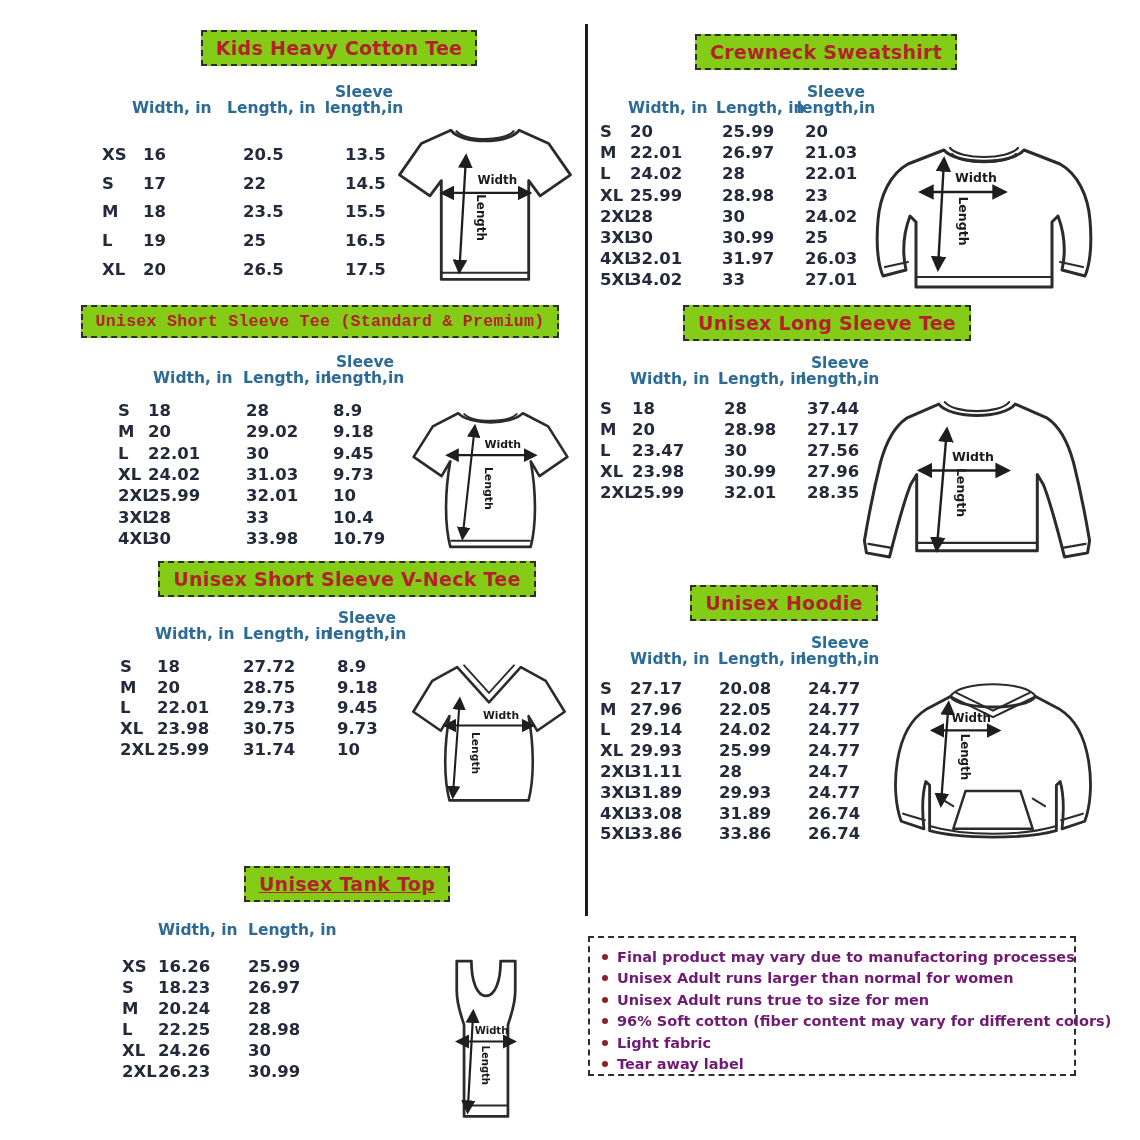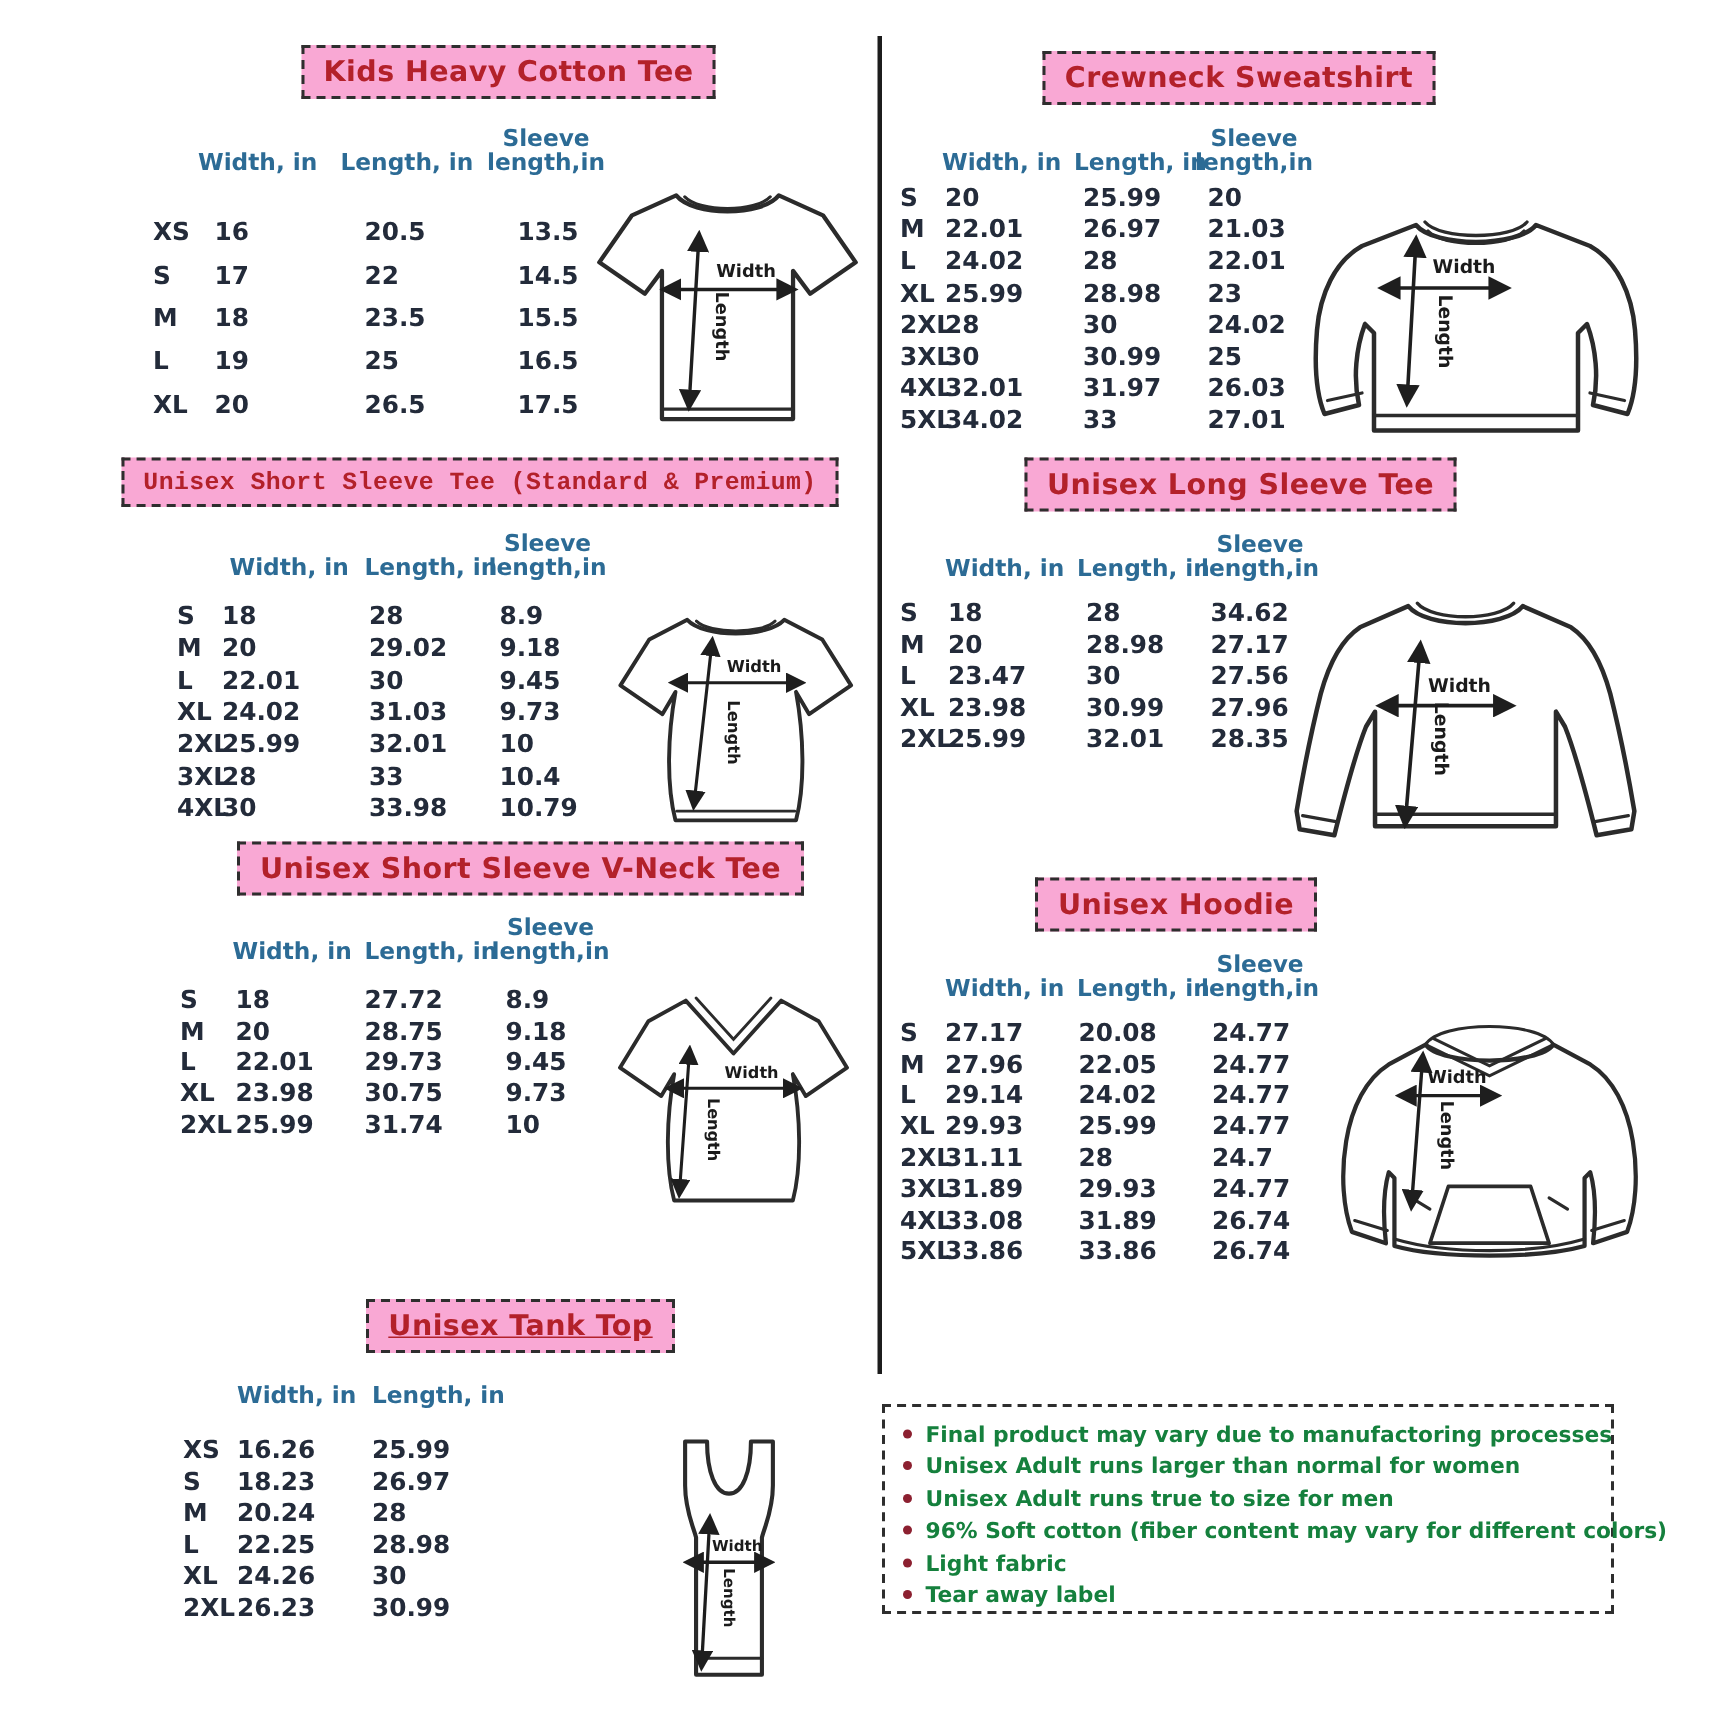--- a/index.html
+++ b/index.html
@@ -3,31 +3,31 @@
 <meta charset="utf-8">
 <style>
   html,body{margin:0;padding:0;background:#fff;}
   body{width:1140px;height:1140px;font-family:"DejaVu Sans",sans-serif;}
   .canvas{position:relative;width:1140px;height:1140px;background:#fff;overflow:hidden;}
   .divider{position:absolute;left:585px;top:24px;width:3px;height:892px;background:#1c1c1c;}
   .panel{position:absolute;width:508px;height:272px;}
   #p5,#p6,#p7{width:512px;}
   .title-row{position:absolute;left:0;right:0;text-align:center;white-space:nowrap;}
   .title-box{display:inline-block;position:relative;border:2px dashed #2e2e2e;padding:5px 13px;
-    color:#b3212a;font-weight:bold;font-size:19px;letter-spacing:.3px;background:#f9a8d4;}
+    color:#b3212a;font-weight:bold;font-size:19px;letter-spacing:.3px;background:#84cc16;}
   .thead{position:absolute;display:grid;align-items:end;height:46px;color:#2c6b95;
     font-weight:bold;font-size:15.5px;}
   .hcell{white-space:nowrap;}
   .has-sleeve .hcell:nth-child(3){width:84px;text-align:center;white-space:normal;line-height:1.07;}
   .tbody{position:absolute;}
   .trow{display:grid;align-items:center;}
   .cell{font-weight:bold;font-size:16.5px;color:#232b3a;white-space:nowrap;}
   .notes{position:absolute;left:588px;top:936px;width:460px;height:118px;border:2px dashed #2e2e2e;
     padding:9px 12px;background:#fff;}
-  .note{display:flex;align-items:baseline;gap:9px;font-size:14.5px;font-weight:600;color:#15803d;
+  .note{display:flex;align-items:baseline;gap:9px;font-size:14.5px;font-weight:600;color:#701a75;
     line-height:21.4px;white-space:nowrap;}
   .note .dot{width:6px;height:6px;border-radius:50%;background:#8c2030;flex:0 0 auto;position:relative;top:-2px;}
   .illus{position:absolute;}
   .illus svg{display:block;}
   .illus .body{fill:#fff;stroke:#2b2b2b;stroke-width:3;stroke-linejoin:round;}
   .illus .detail{fill:none;stroke:#2b2b2b;stroke-width:2.2;stroke-linecap:round;}
   .illus .pocket{fill:#fff;stroke:#2b2b2b;stroke-width:2.6;stroke-linejoin:round;}
   .illus .arrow{stroke:#1e1e1e;stroke-width:2.4;stroke-linecap:round;}
   .illus text{font-family:"DejaVu Sans",sans-serif;font-weight:bold;font-size:12.5px;fill:#1b1b1b;}
   #p4 .illus text{font-size:11px;}
@@ -389,21 +389,21 @@
     <div class="thead">
         <span class="hcell">Width, in</span>
         <span class="hcell">Length, in</span>
         <span class="hcell">Sleeve length,in</span>
       </div>
     <div class="tbody">
         <div class="trow">
           <span class="cell size">S</span>
           <span class="cell val">18</span>
           <span class="cell val">28</span>
-          <span class="cell val">34.62</span>
+          <span class="cell val">37.44</span>
         </div>
         <div class="trow">
           <span class="cell size">M</span>
           <span class="cell val">20</span>
           <span class="cell val">28.98</span>
           <span class="cell val">27.17</span>
         </div>
         <div class="trow">
           <span class="cell size">L</span>
           <span class="cell val">23.47</span>

